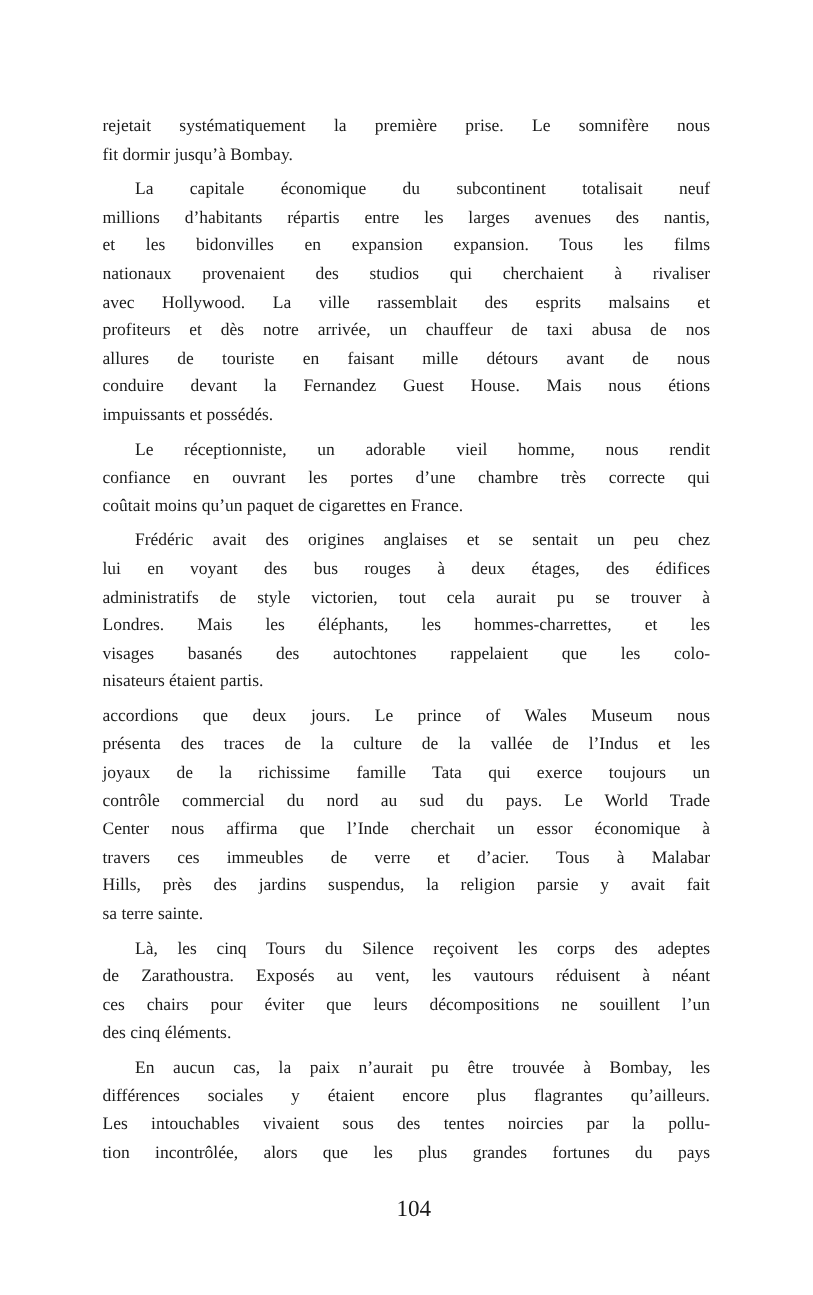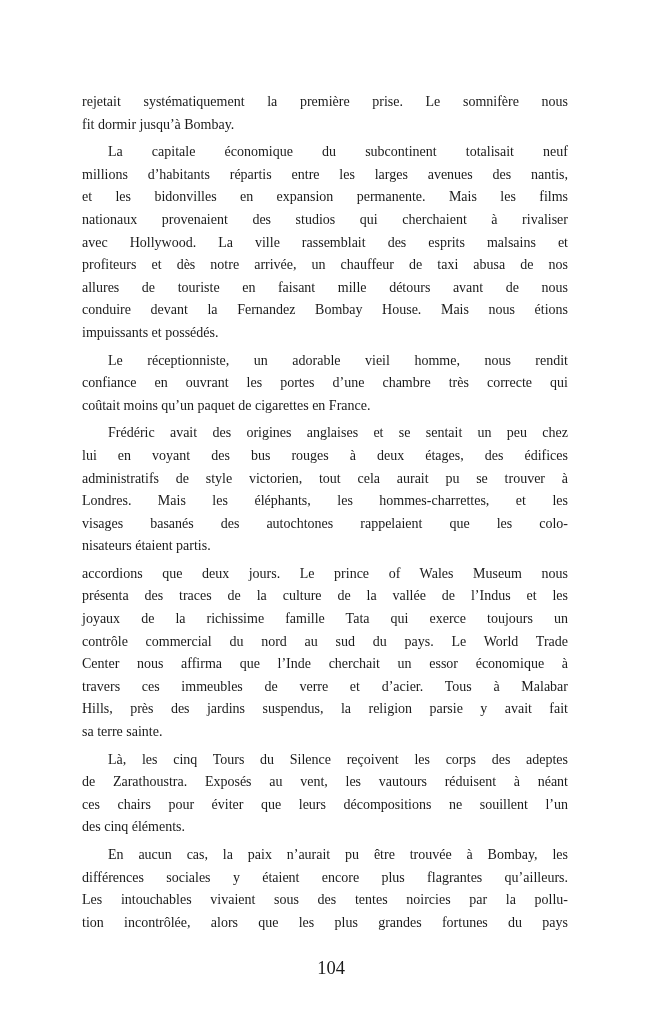--- a/index.html
+++ b/index.html
@@ -28,26 +28,26 @@
 <div class="page">
 
   <p class="para">
     <span class="line">rejetait systématiquement la première prise. Le somnifère nous</span>
     <span class="line last">fit dormir jusqu’à Bombay.</span>
   </p>
 
   <p class="para">
     <span class="line indent">La capitale économique du subcontinent totalisait neuf</span>
     <span class="line">millions d’habitants répartis entre les larges avenues des nantis,</span>
-    <span class="line">et les bidonvilles en expansion permanente. Mais les films</span>
+    <span class="line">et les bidonvilles en expansion expansion. Tous les films</span>
     <span class="line">nationaux provenaient des studios qui cherchaient à rivaliser</span>
     <span class="line">avec Hollywood. La ville rassemblait des esprits malsains et</span>
     <span class="line">profiteurs et dès notre arrivée, un chauffeur de taxi abusa de nos</span>
     <span class="line">allures de touriste en faisant mille détours avant de nous</span>
-    <span class="line">conduire devant la Fernandez Bombay House. Mais nous étions</span>
+    <span class="line">conduire devant la Fernandez Guest House. Mais nous étions</span>
     <span class="line last">impuissants et possédés.</span>
   </p>
 
   <p class="para">
     <span class="line indent">Le réceptionniste, un adorable vieil homme, nous rendit</span>
     <span class="line">confiance en ouvrant les portes d’une chambre très correcte qui</span>
     <span class="line last">coûtait moins qu’un paquet de cigarettes en France.</span>
   </p>
 
   <p class="para">

